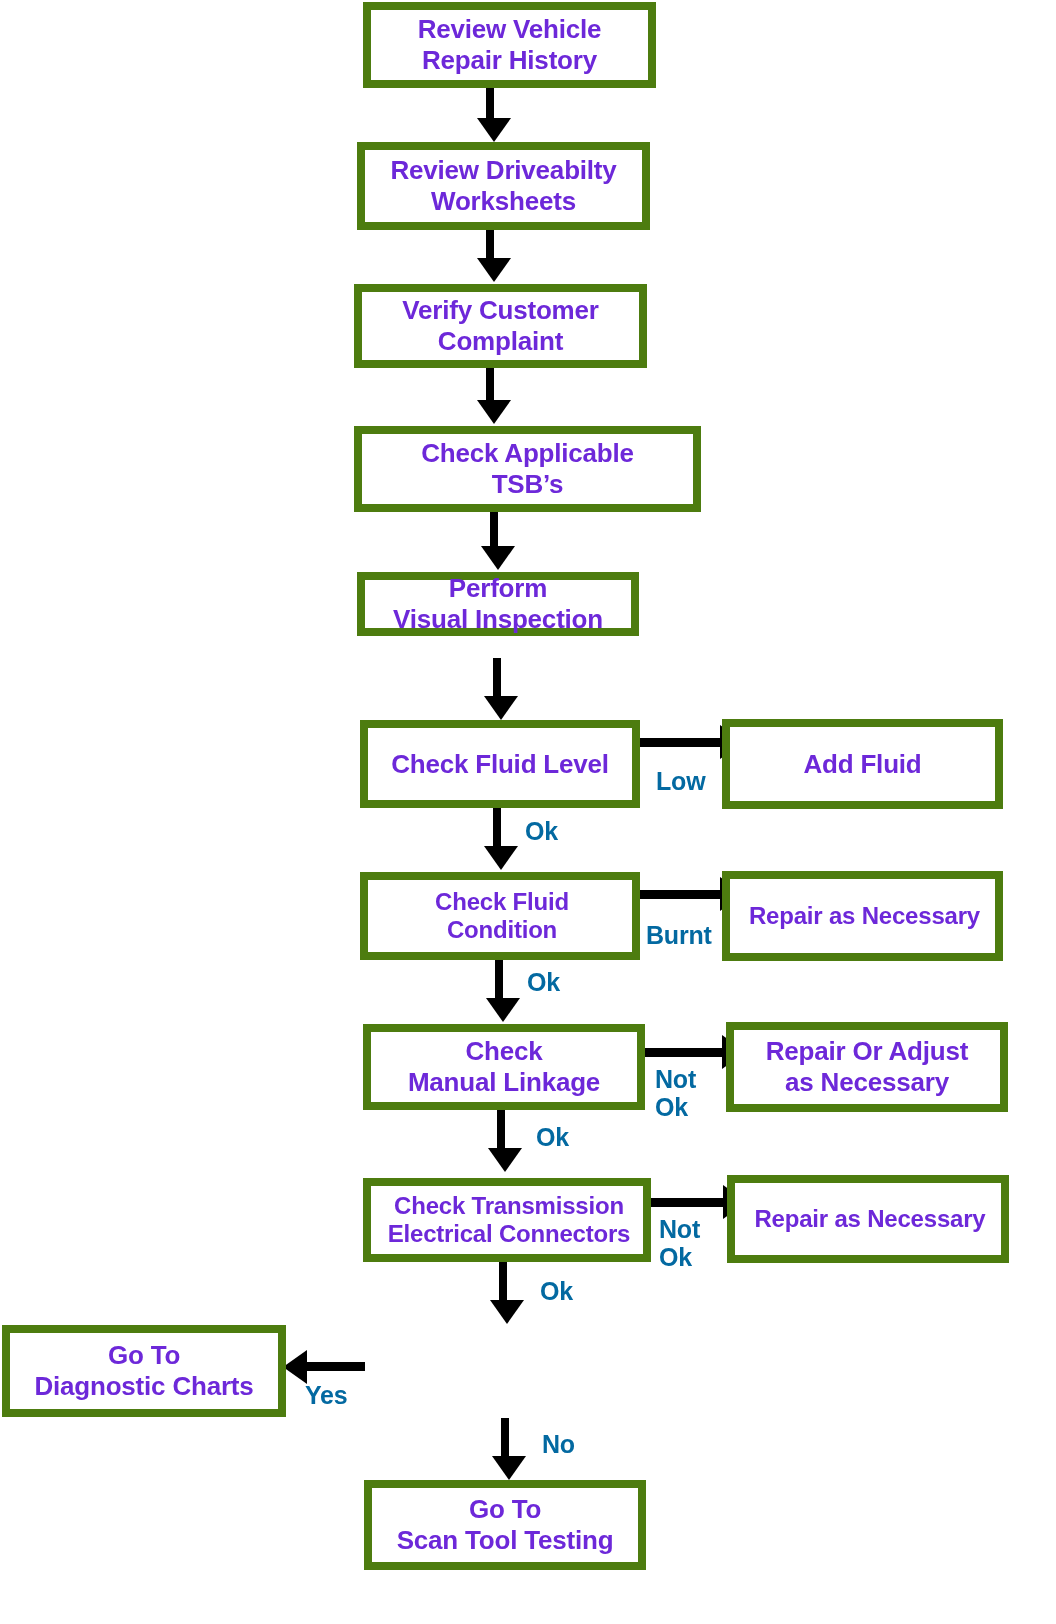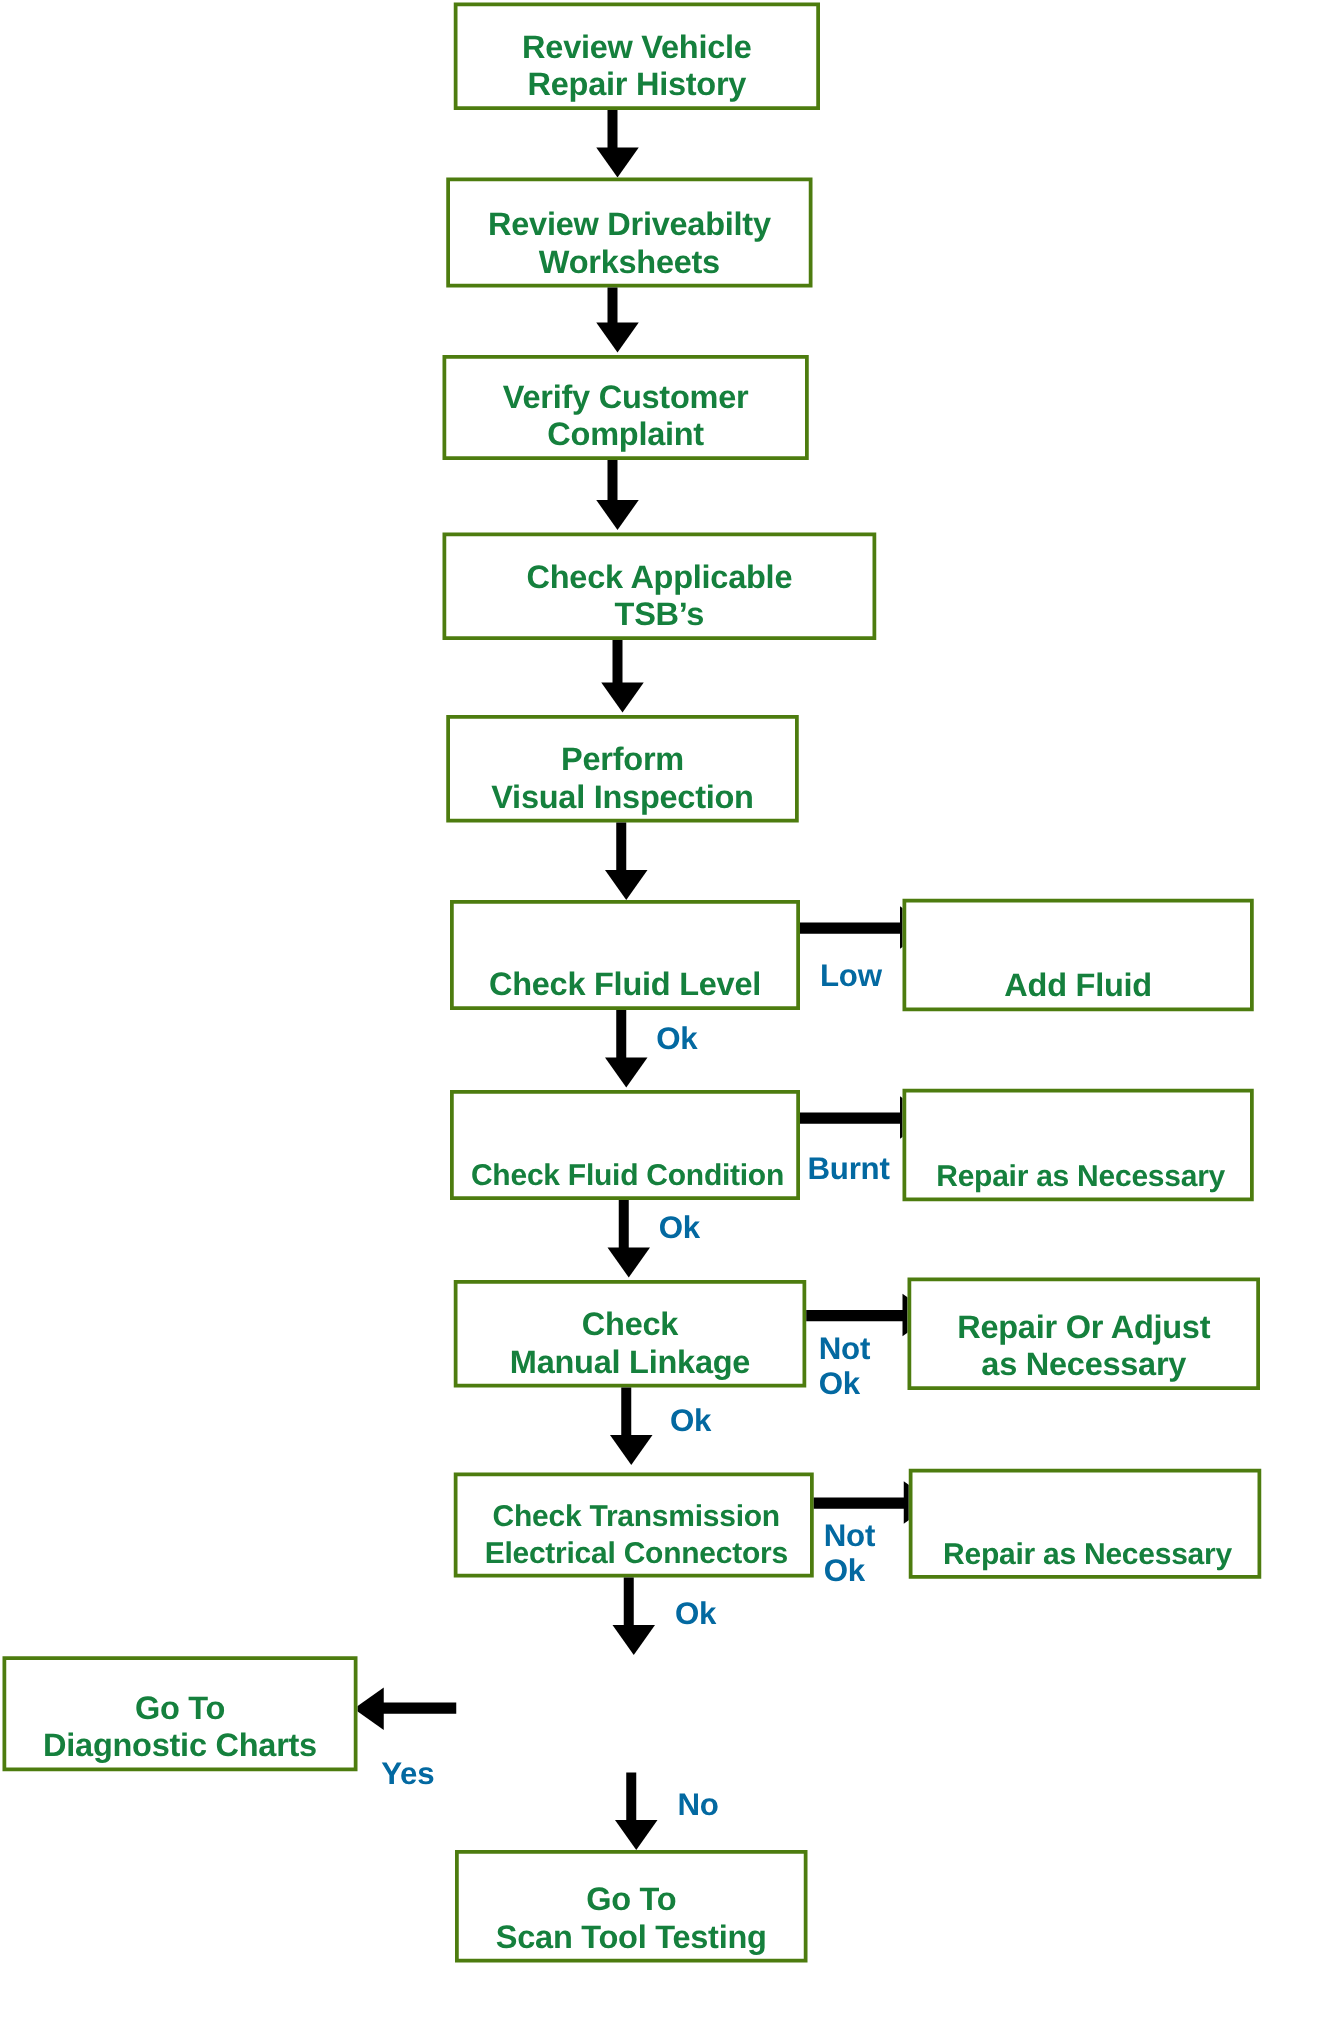--- a/index.html
+++ b/index.html
@@ -13,27 +13,27 @@
     width: 1056px;
     height: 1624px;
     background: #ffffff;
     font-family: "Liberation Sans", "DejaVu Sans", sans-serif;
     overflow: hidden;
   }
   
   .node {
     position: absolute;
     box-sizing: border-box;
-    border: 3px solid #4d7c0f;
+    border: 8px solid #4d7c0f;
     background: #ffffff;
     display: flex;
-    align-items: flex-end;
+    align-items: center;
     justify-content: center;
     text-align: center;
-    color: #15803d;
+    color: #6d28d9;
     font-weight: bold;
     font-size: 26px;
     line-height: 1.18;
     letter-spacing: -0.2px;
     padding: 2px 6px;
   }
   .node .txt {
     display: block;
     width: 100%;
     white-space: pre-line;
@@ -111,21 +111,21 @@
   <div class="vline" style="left:486px; top:368px; height:36px;"></div>
   <div class="arrow-down" style="left:477px; top:400px;"></div>
 
   <div class="node" style="left:354px; top:426px; width:347px; height:86px;">
     <span class="txt">Check Applicable
 TSB’s</span>
   </div>
   <div class="vline" style="left:490px; top:512px; height:38px;"></div>
   <div class="arrow-down" style="left:481px; top:546px;"></div>
 
-  <div class="node" style="left:357px; top:572px; width:282px; height:86px;">
+  <div class="node" style="left:357px; top:572px; width:282px; height:64px;">
     <span class="txt">Perform
 Visual Inspection</span>
   </div>
   <div class="vline" style="left:493px; top:658px; height:44px;"></div>
   <div class="arrow-down" style="left:484px; top:696px;"></div>
 
   <div class="node" style="left:360px; top:720px; width:280px; height:88px;">
     <span class="txt">Check Fluid Level</span>
   </div>
 
@@ -180,21 +180,21 @@
   <div class="node narrow" style="left:727px; top:1175px; width:282px; height:88px;">
     <span class="txt">Repair as Necessary</span>
   </div>
   <div class="vline" style="left:499px; top:1262px; height:42px;"></div>
   <div class="arrow-down" style="left:490px; top:1300px;"></div>
   <div class="edge-label" style="left:540px; top:1279px;">Ok</div>
 
 
   <div class="hline" style="left:305px; top:1362px; width:60px;"></div>
   <div class="arrow-left" style="left:283px; top:1350px;"></div>
-  <div class="edge-label" style="left:305px; top:1383px;margin-top:24px;">Yes</div>
+  <div class="edge-label" style="left:305px; top:1383px;">Yes</div>
   <div class="node" style="left:2px; top:1325px; width:284px; height:92px;">
     <span class="txt">Go To
 Diagnostic Charts</span>
   </div>
 
   <div class="vline" style="left:501px; top:1418px; height:44px;"></div>
   <div class="arrow-down" style="left:492px; top:1456px;"></div>
   <div class="edge-label" style="left:542px; top:1432px;">No</div>
 
   <div class="node" style="left:364px; top:1480px; width:282px; height:90px;">

